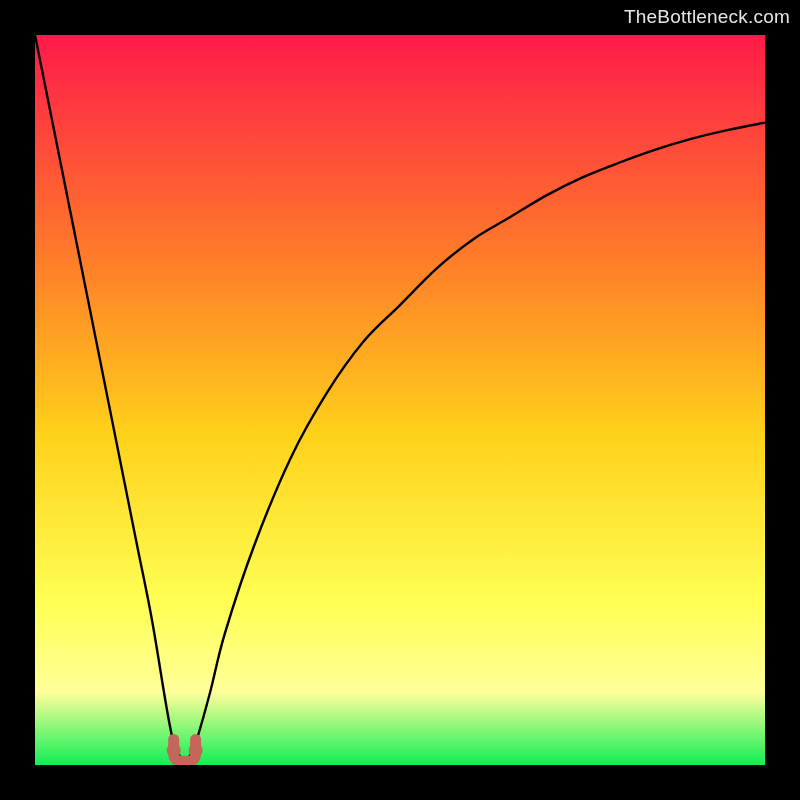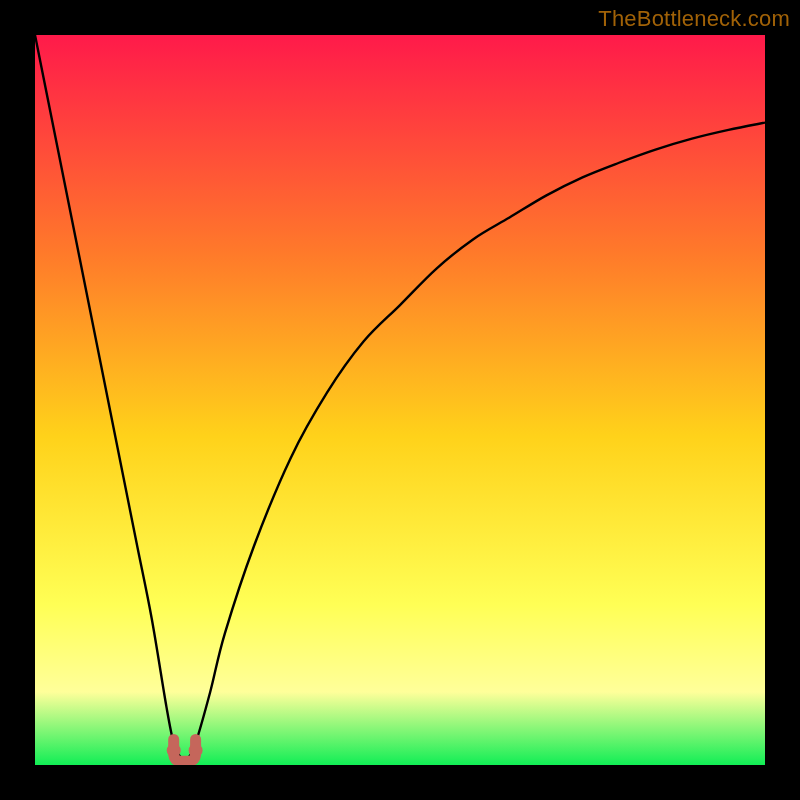--- a/index.html
+++ b/index.html
@@ -24,23 +24,23 @@
     left: 35px;
     top: 35px;
     width: 730px;
     height: 730px;
     overflow: hidden;
   }
   .watermark {
     position: absolute;
     top: 6px;
     right: 10px;
-    font-size: 22px;
+    font-size: 19px;
     font-weight: 500;
-    color: #a16207;
+    color: #e5e5e5;
     letter-spacing: 0.2px;
     user-select: none;
   }
   svg { display: block; }
 </style>
 </head>
 <body>
 
 <div class="frame">
   <div class="watermark">TheBottleneck.com</div>

